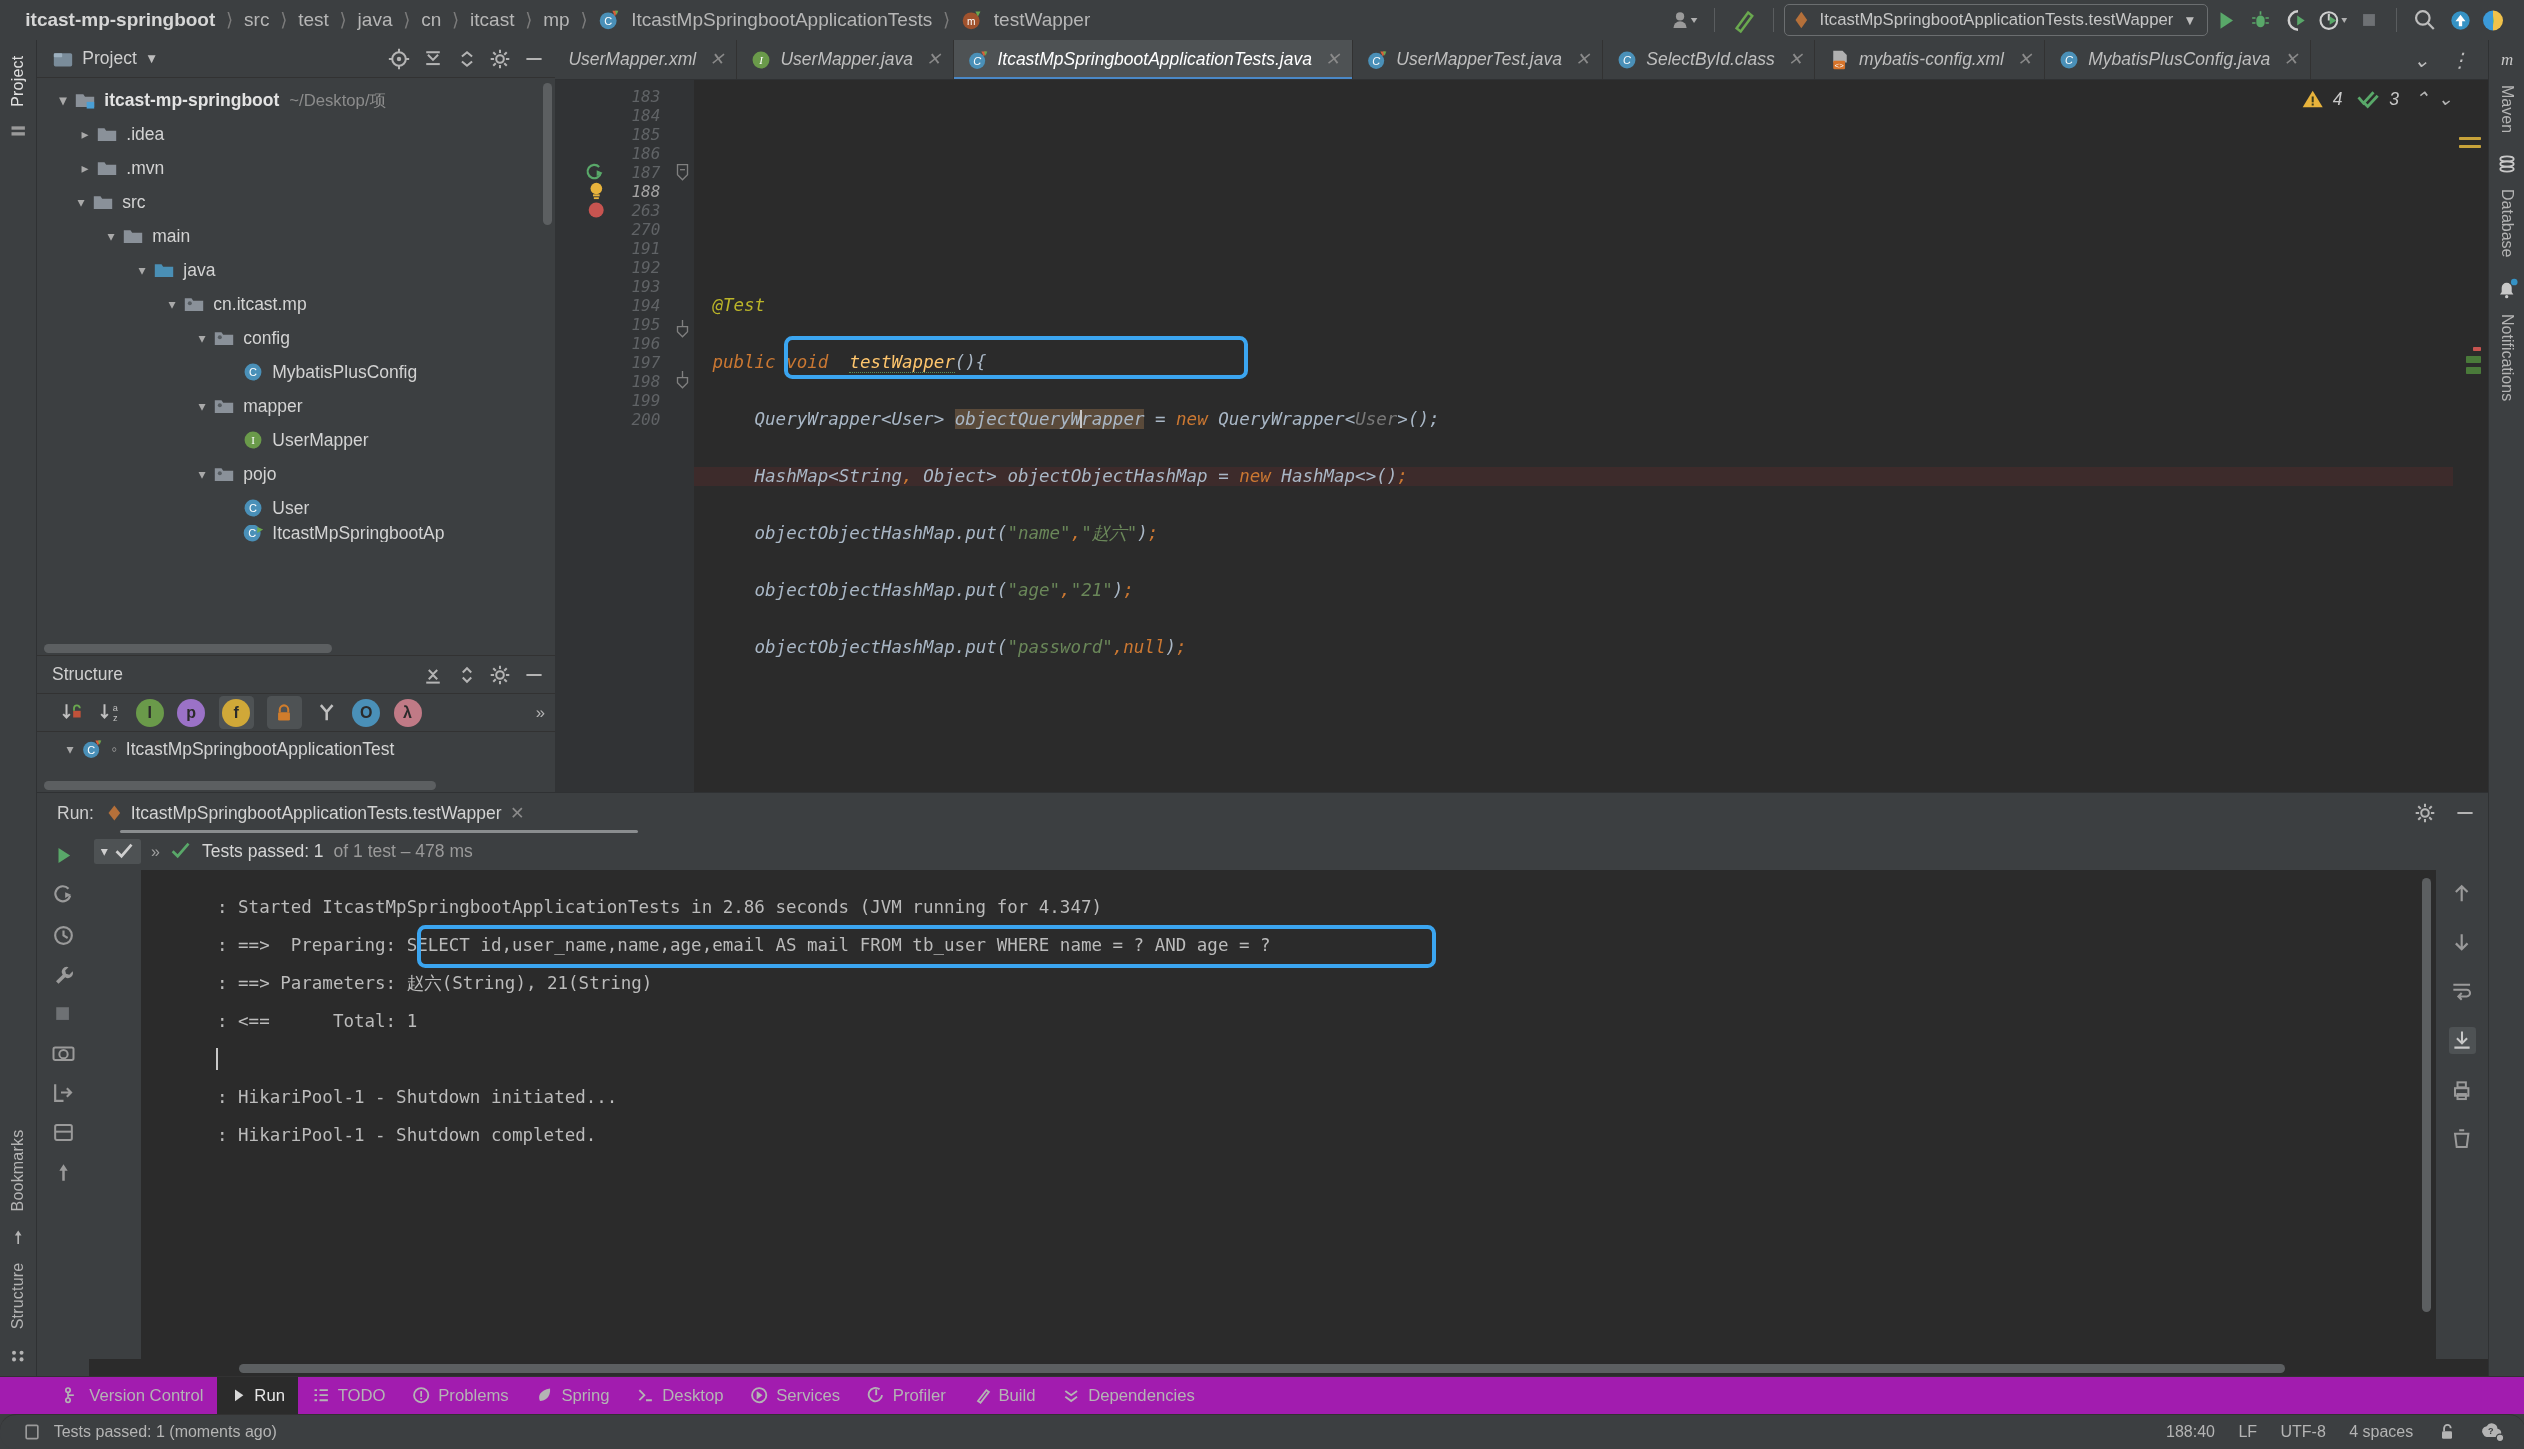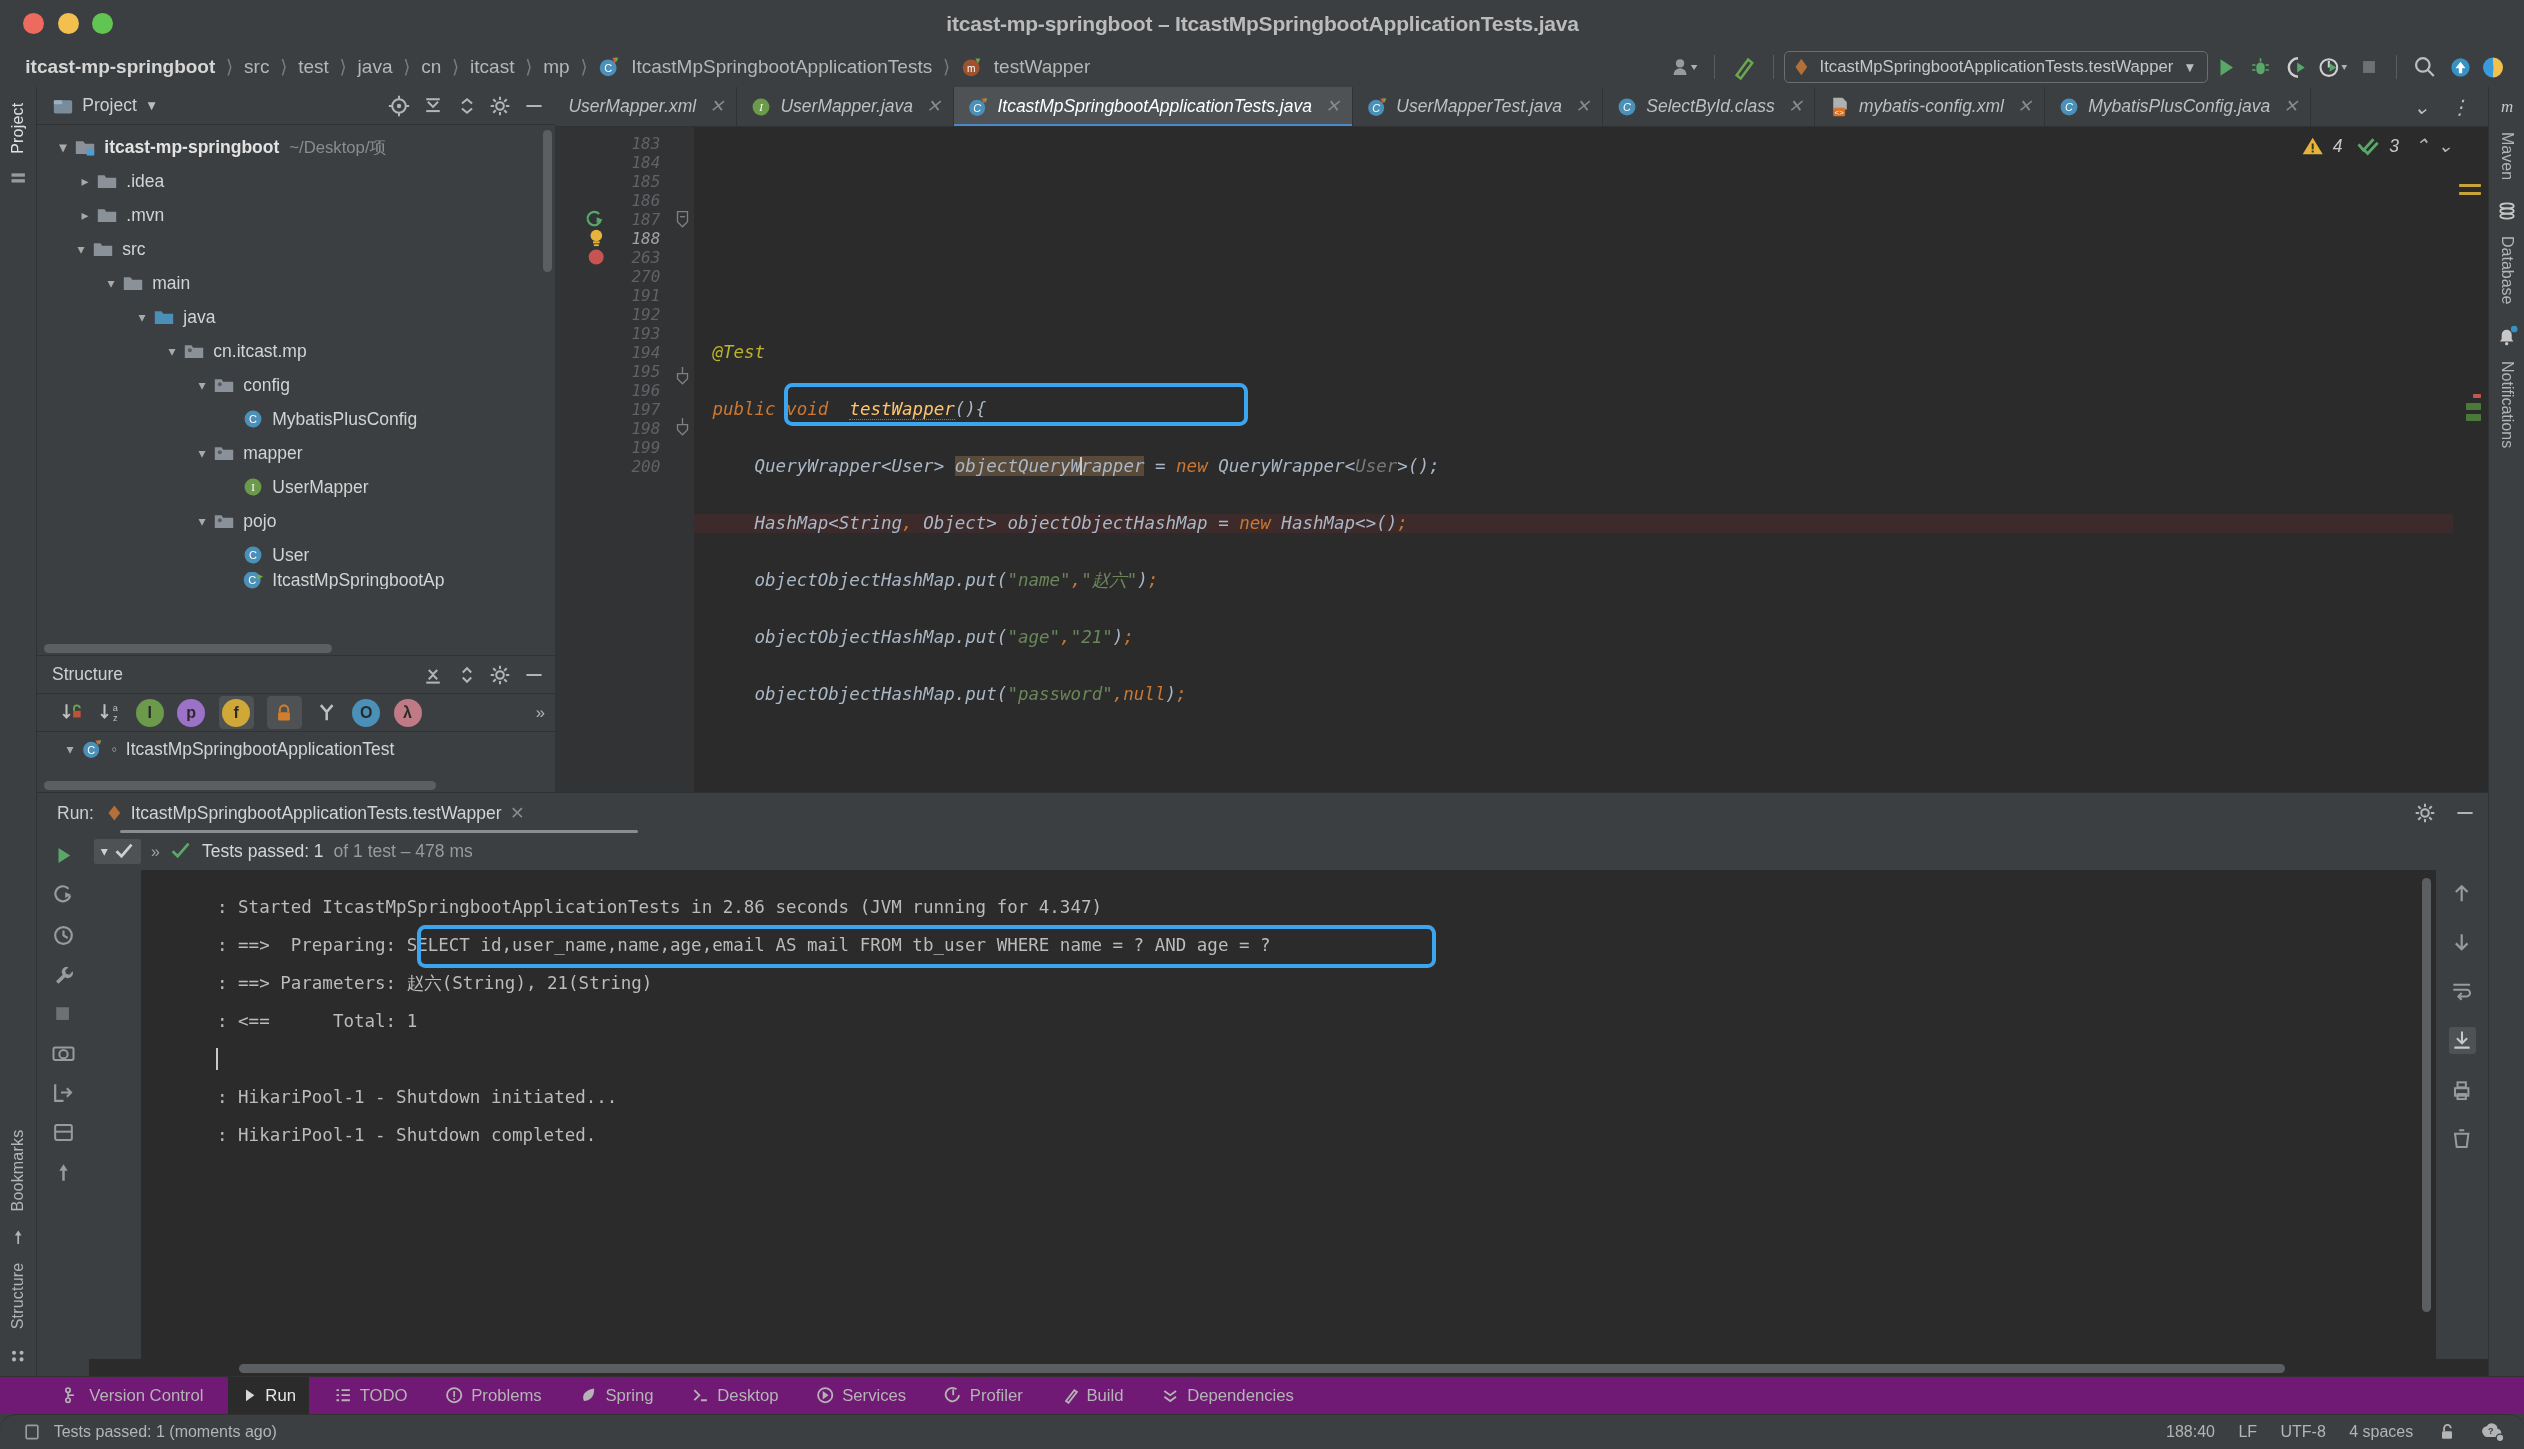--- a/index.html
+++ b/index.html
@@ -277,22 +277,22 @@
     position: absolute; left: 150px; top: 4.2px; height: 9.2px; width: 2046px;
     background: #5c5f61; border-radius: 5px;
   }
   .con-vthumb {
     position: absolute; right: 5px; top: 8.3px; width: 9.2px; height: 434px;
     background: #5c5f61; border-radius: 5px;
   }
 
   
   .toolbar-bottom {
-    height: 38px; flex: 0 0 38px; background: #701a75;
-    display: flex; align-items: center; padding-left: 50px; gap: 11px;
+    height: 38px; flex: 0 0 38px; background: #a21caf;
+    display: flex; align-items: center; padding-left: 50px; gap: 0;
     border-top: 0.8px solid #323232;
   }
   .twb {
     display: flex; align-items: center; gap: 7.5px; height: 100%;
     padding: 0 13.4px; font-size: 16.7px; color: #b4b4b4; white-space: nowrap;
   }
   .twb.active { background: #2b2b2b; color: #e6e6e6; }
 
   
   .statusbar {
@@ -303,28 +303,20 @@
     border-radius: 16px;
   }
   .sb-right { margin-left: auto; display: flex; align-items: center; gap: 23.4px; }
   svg { display: block; }
 </style>
 </head>
 <body>
 
 <div class="app">
 
-  <div class="titlebar">
-    <div class="traffic">
-      <div class="light red"></div>
-      <div class="light yellow"></div>
-      <div class="light green"></div>
-    </div>
-    <div class="win-title">itcast-mp-springboot – ItcastMpSpringbootApplicationTests.java</div>
-  </div>
 
   <div class="navbar">
     <span class="crumb root">itcast-mp-springboot</span>
     <span class="crumb-sep">⟩</span>
     <span class="crumb">src</span>
     <span class="crumb-sep">⟩</span>
     <span class="crumb">test</span>
     <span class="crumb-sep">⟩</span>
     <span class="crumb">java</span>
     <span class="crumb-sep">⟩</span>

